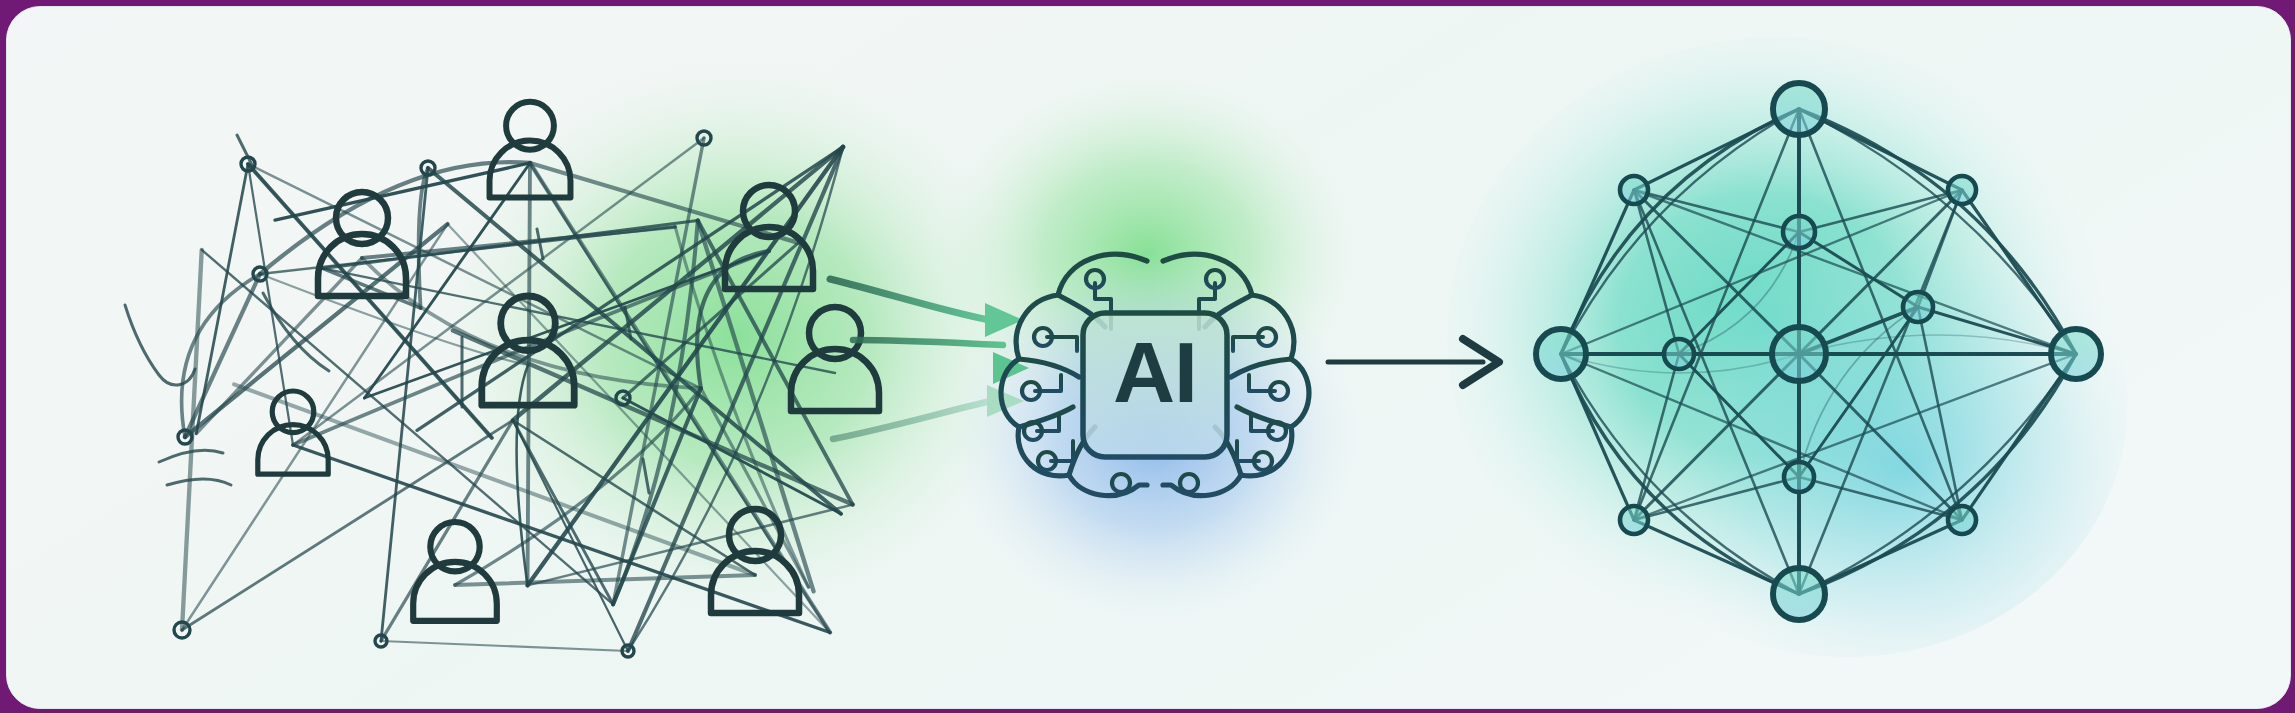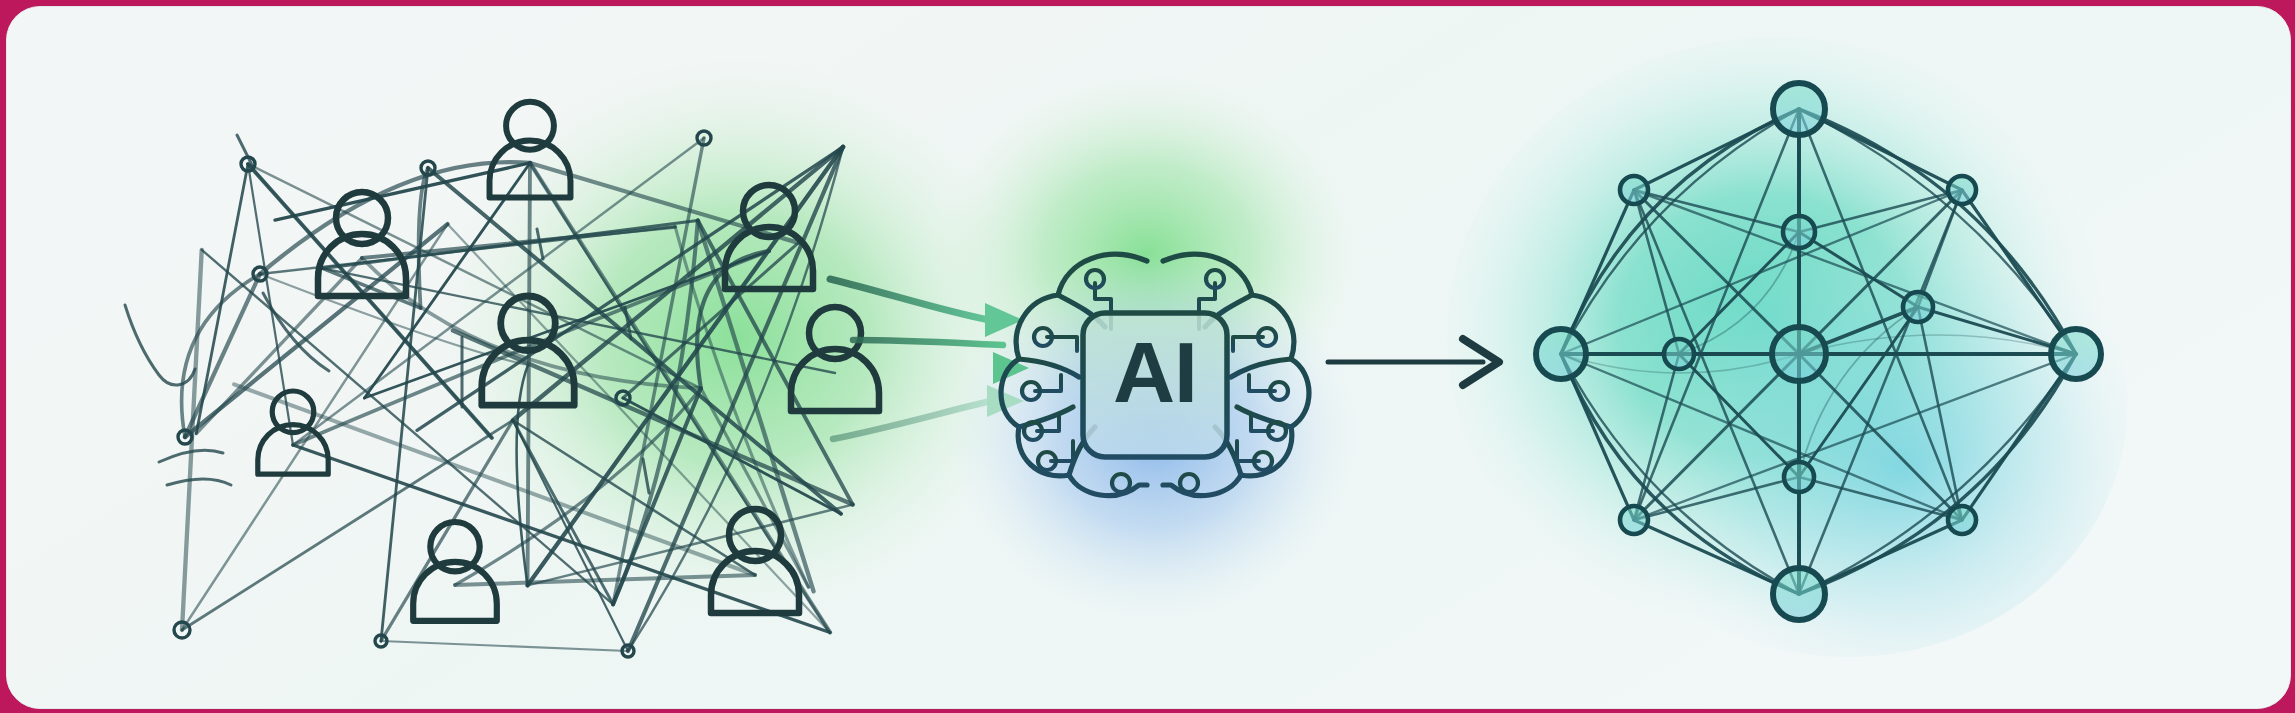--- a/index.html
+++ b/index.html
@@ -7,21 +7,21 @@
     margin: 0;
     padding: 0;
     background: #ffffff;
     font-family: "Liberation Sans", sans-serif;
   }
   #stage {
     position: relative;
     width: 2295px;
     height: 713px;
     overflow: hidden;
-    background: #be185d;
+    background: #701a75;
   }
   #card {
     position: absolute;
     left: 6px;
     top: 6px;
     width: 2283px;
     height: 701px;
     border-radius: 34px;
     border: 1.5px solid #e2e8ea;
     overflow: hidden;

